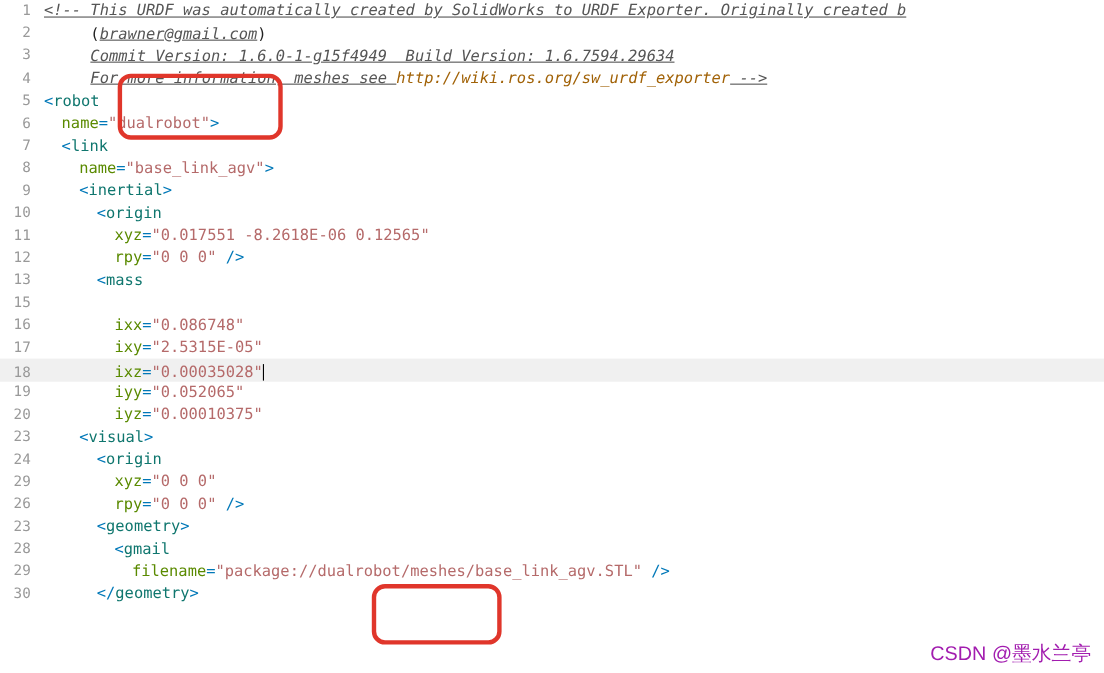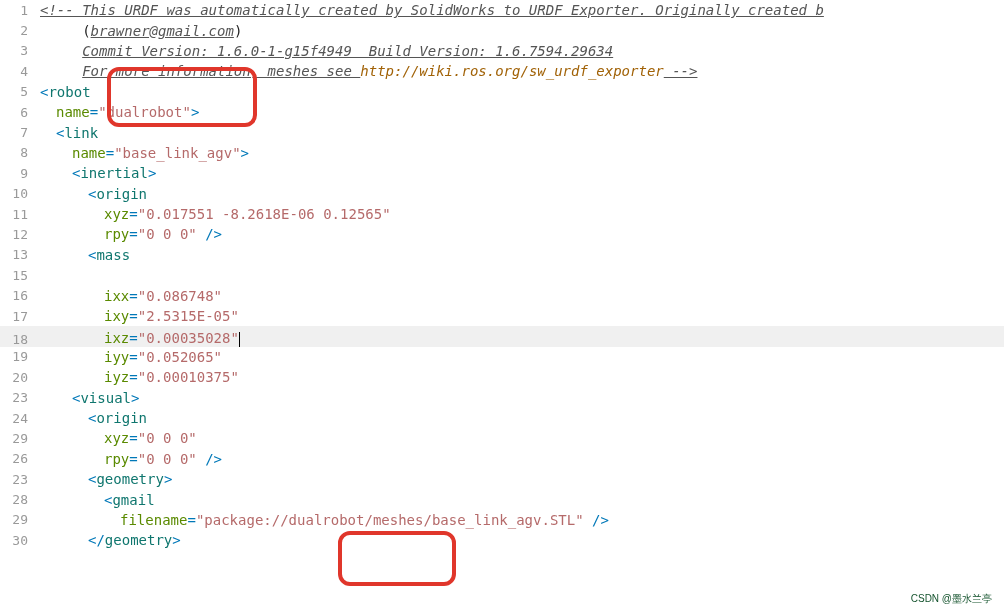--- a/index.html
+++ b/index.html
@@ -17,21 +17,21 @@
   .ind4 { padding-left:64px; }
   .ind5 { padding-left:80px; }
   .tok-comment { color:#555; font-style:italic;text-decoration:underline; }
   .tok-comment-link { color:#a16207; font-style:italic; }
   .tok-tag { color:#0f766e; }
   .tok-attr { color:#5a8a00; }
   .tok-str { color:#b56a6a; }
   .tok-punct { color:#0078b8; }
   .cursor { display:inline-block; width:1px; height:15px; background:#000; vertical-align:middle; }
   .hl-box { position:absolute; border:4px solid #e0362b; border-radius:12px; pointer-events:none; }
-  .watermark { position:absolute; right:12px; bottom:6px; font-size:10px; color:#14532d; font-family:Arial,sans-serif; }
+  .watermark { position:absolute; right:12px; bottom:6px; font-size:18px; color:#a21caf; font-family:Arial,sans-serif; }
 </style>
 </head>
 <body>
 
 <div class="editor" id="editor">
 <div class="line"><span class="gutter">1</span><span class="code ind0"><span class="tok-comment">&lt;!-- This URDF was automatically created by SolidWorks to URDF Exporter. Originally created b</span></span></div>
     <div class="line"><span class="gutter">2</span><span class="code ind0"><span class="">     (</span><span class="tok-comment">brawner@gmail.com</span><span class="">)</span></span></div>
     <div class="line"><span class="gutter">3</span><span class="code ind0"><span class="">     </span><span class="tok-comment">Commit Version: 1.6.0-1-g15f4949  Build Version: 1.6.7594.29634</span></span></div>
     <div class="line"><span class="gutter">4</span><span class="code ind0"><span class="">     </span><span class="tok-comment">For more information, meshes see </span><span class="tok-comment-link">http://wiki.ros.org/sw_urdf_exporter</span><span class="tok-comment"> --&gt;</span></span></div>
     <div class="line"><span class="gutter">5</span><span class="code ind0"><span class="tok-punct">&lt;</span><span class="tok-tag">robot</span></span></div>

